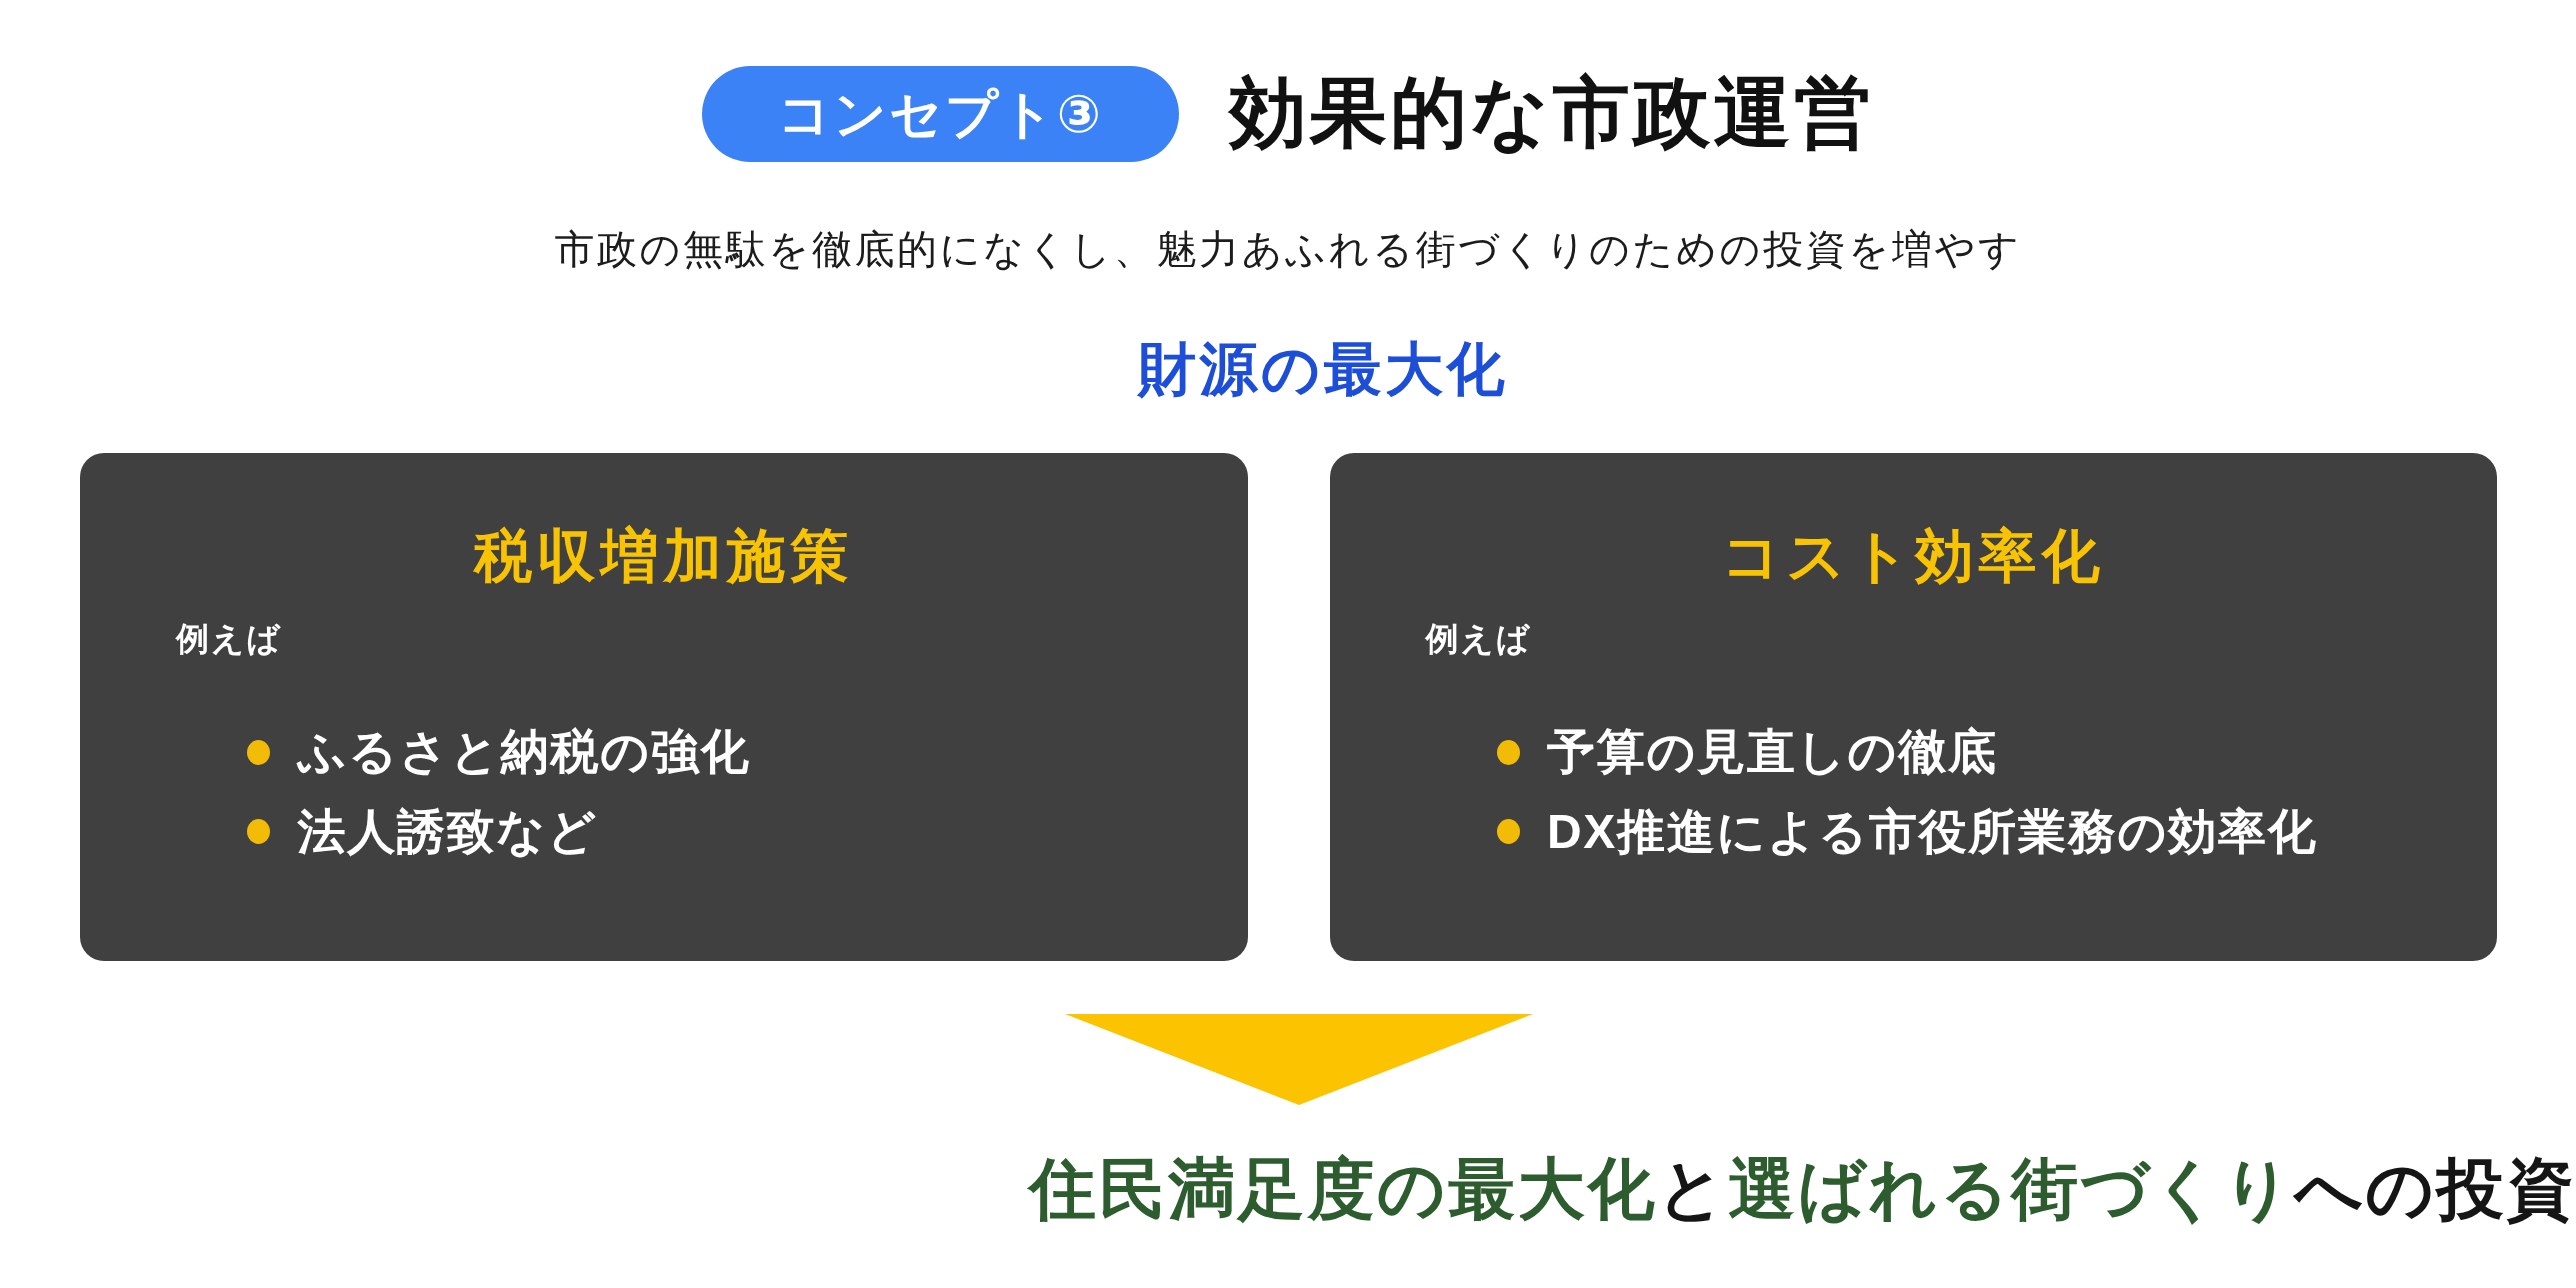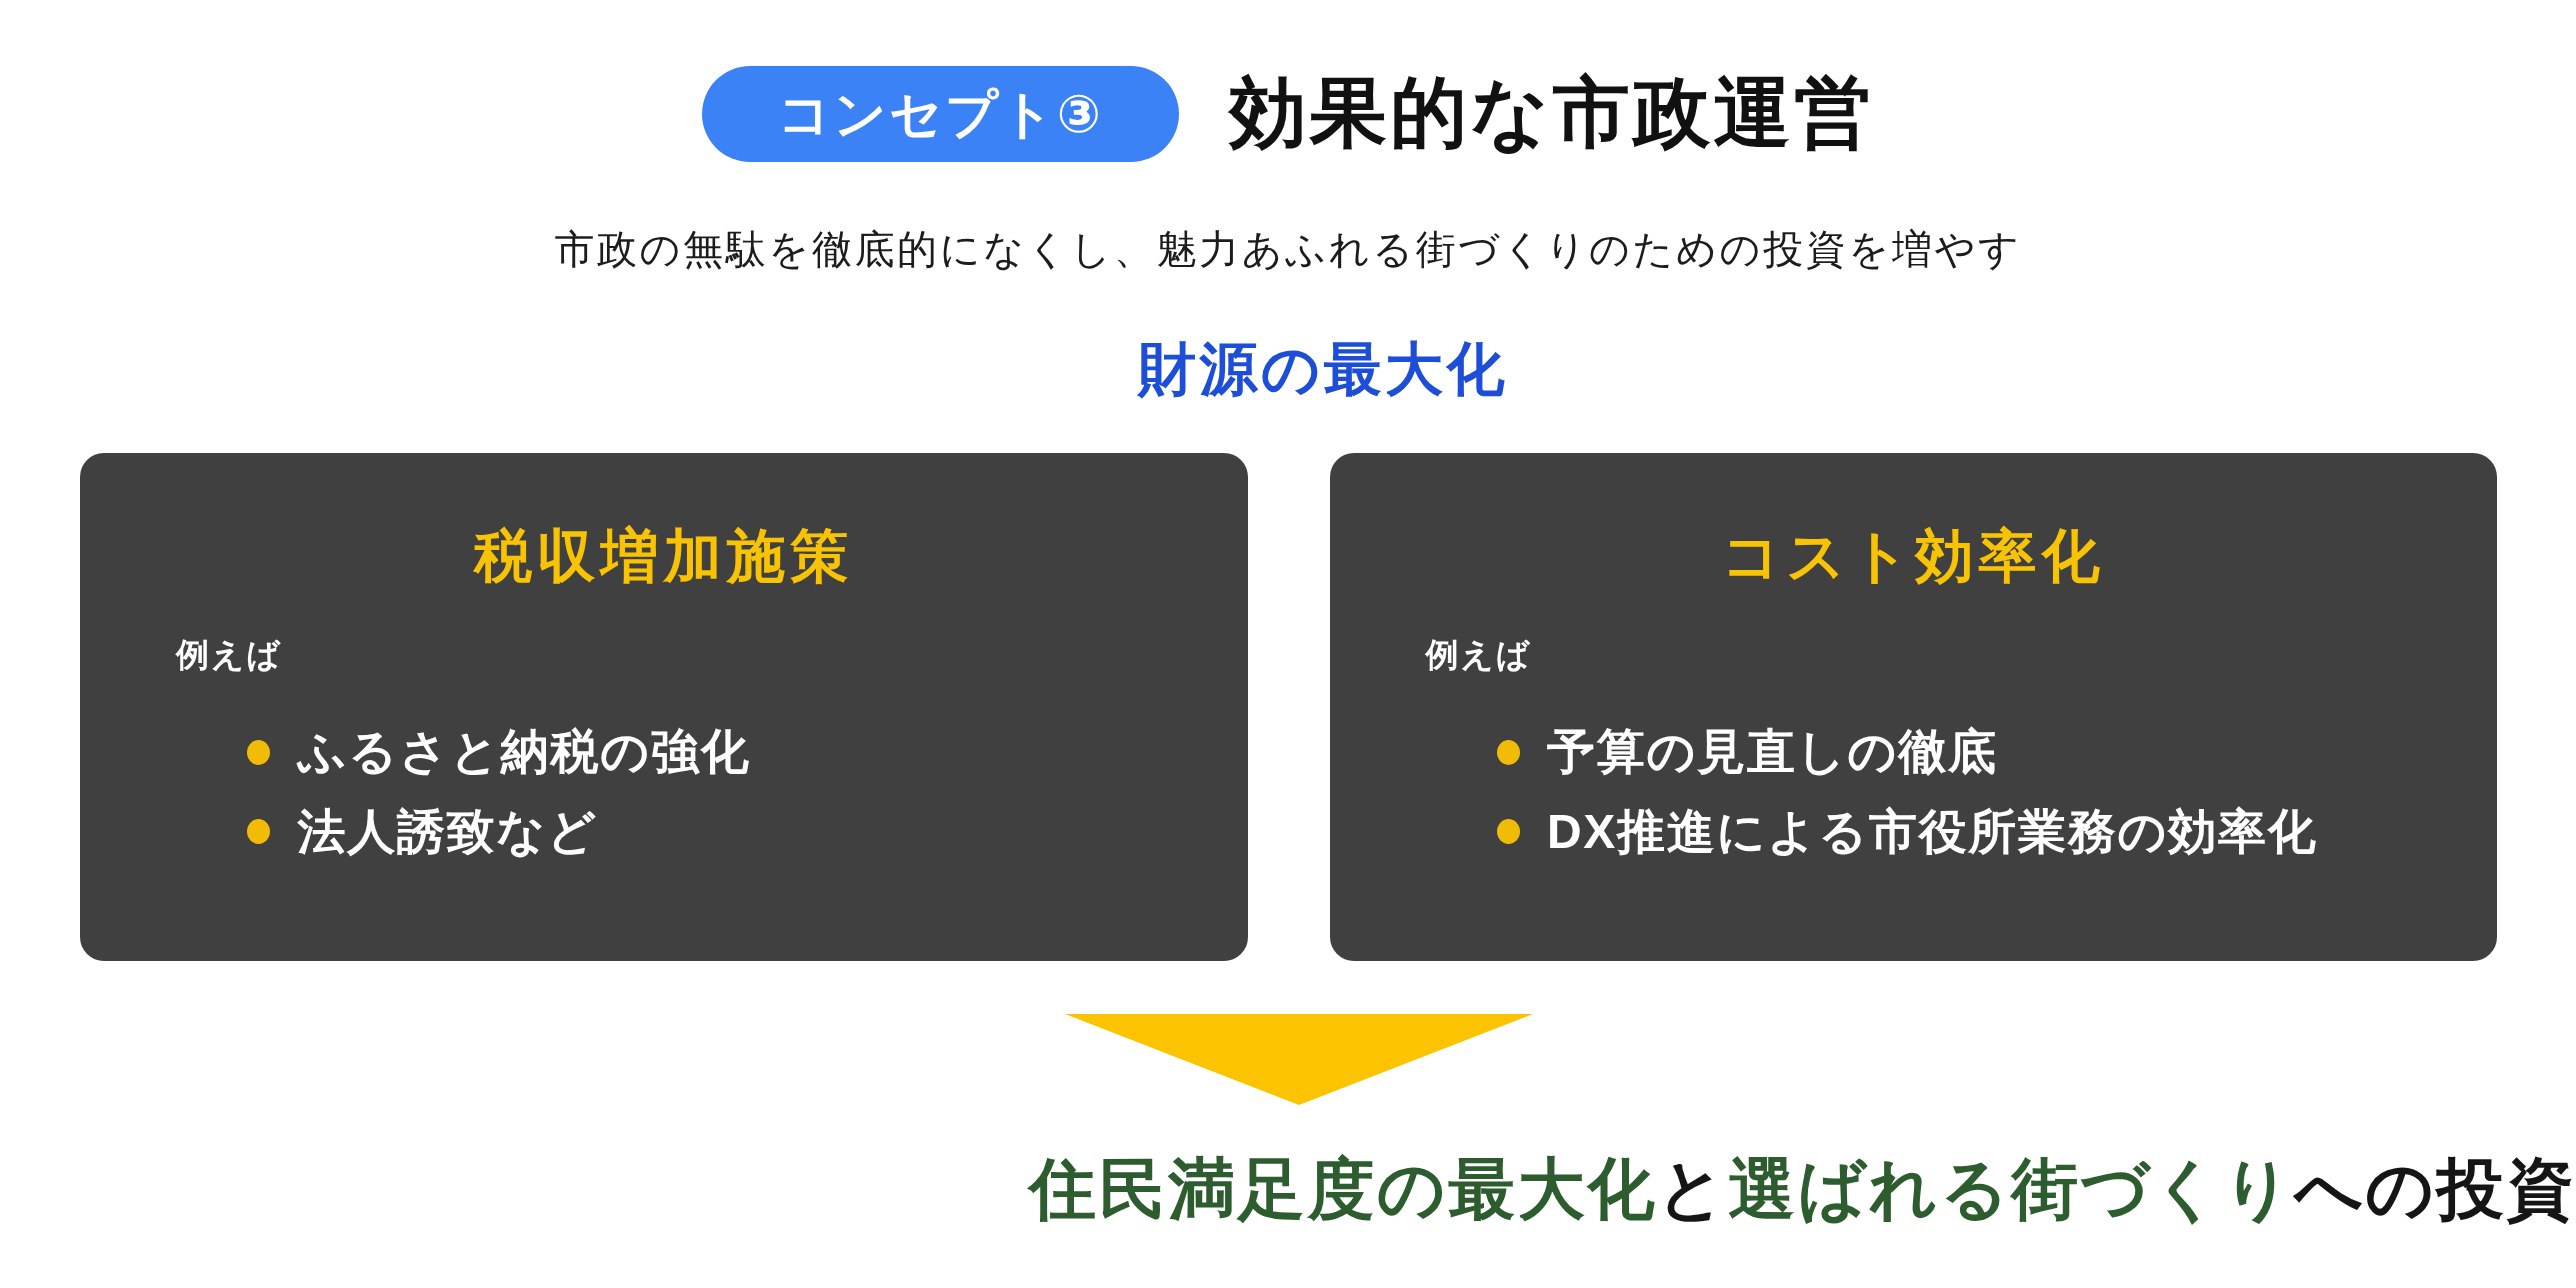--- a/index.html
+++ b/index.html
@@ -99,21 +99,21 @@
     width: 100%;
     text-align: center;
     font-size: 58px;
     font-weight: 800;
     color: #F7C303;
     margin: 0;
     letter-spacing: 5.2px;
   }
   .example-label {
     position: absolute;
-    top: 180px;
+    top: 164px;
     left: 96px;
     font-size: 33px;
     font-weight: 700;
     color: #ffffff;
     letter-spacing: 1.7px;
   }
   .bullet-list {
     position: absolute;
     top: 251px;
     left: 151px;

